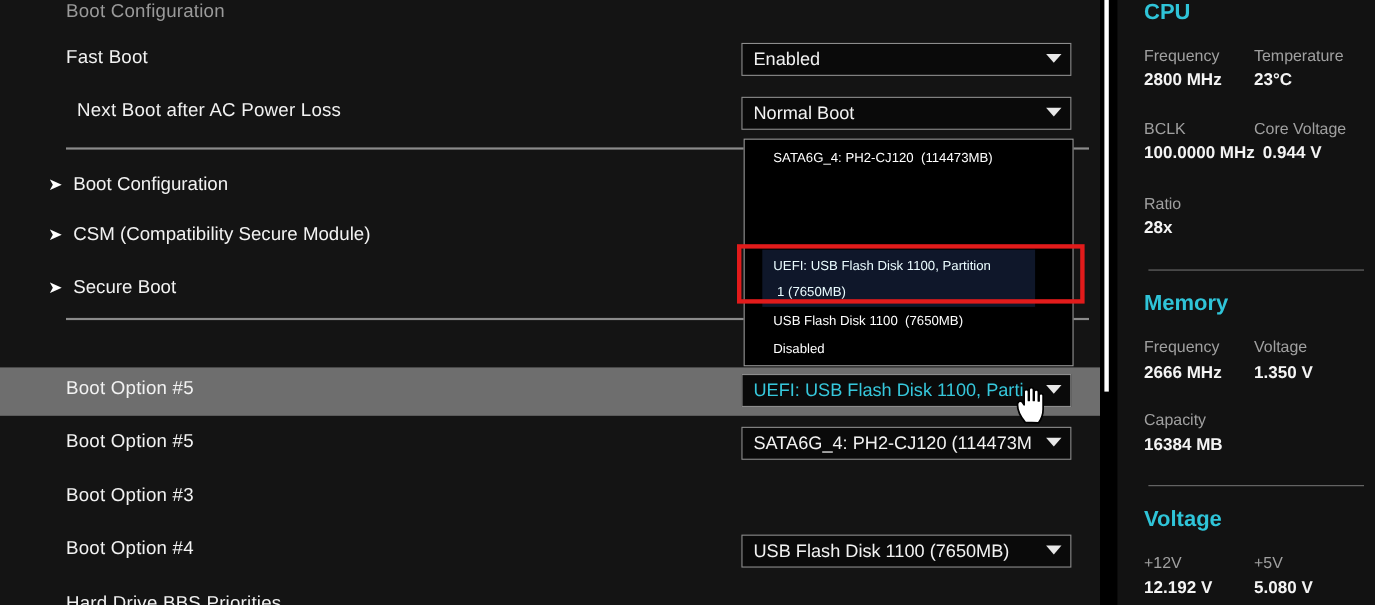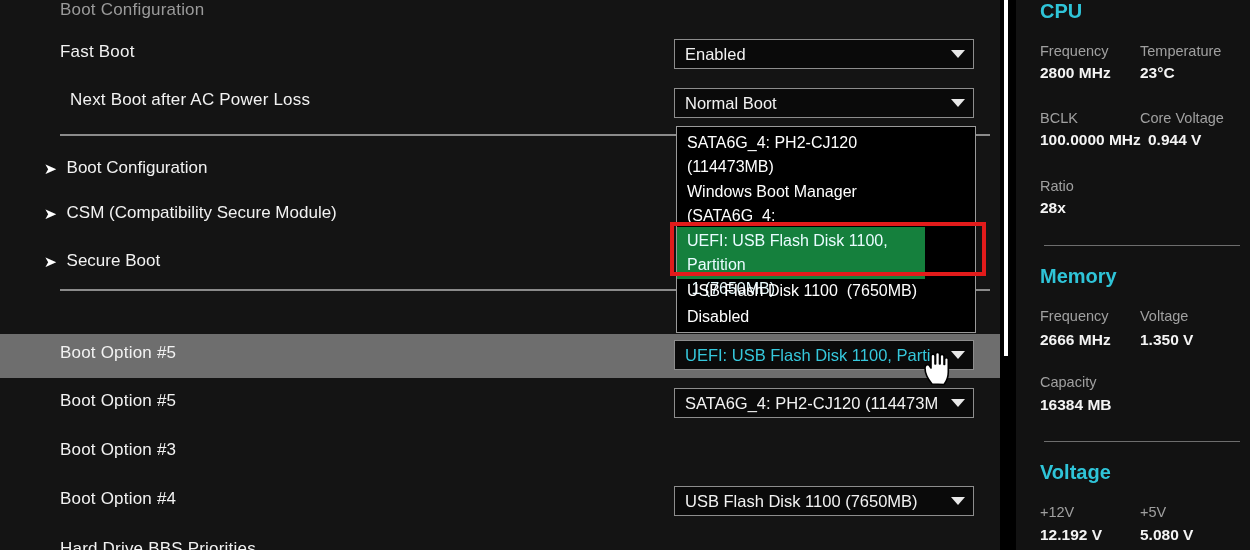--- a/index.html
+++ b/index.html
@@ -115,30 +115,30 @@
     top: 126px;
     width: 300px;
     height: 207px;
     background: #000000;
     border: 1px solid #9a9a9a;
     z-index: 40;
     overflow: hidden;
   }
   .dd-opt {
     position: absolute;
-    left: 0;
+    left: 16px;
     width: 248px;
     color: #ffffff;
-    font-size: 16px;
+    font-size: 12px;
     line-height: 24px;
     padding: 0 4px 0 10px;
     white-space: pre-wrap;
   }
   .dd-opt.hl {
-    background: #15803d;
+    background: #0f172a;
     color: #eafcff;
   }
 
   #red-box {
     position: absolute;
     left: 670px;
     top: 222px;
     width: 316px;
     height: 54px;
     border: 4px solid #e21b1b;
@@ -274,22 +274,20 @@
     </div>
 
 
     <div class="ddbox" style="top:486px;">
       <span class="ddtext">USB Flash Disk 1100  (7650MB)</span>
       <span class="caret"><i class="caret-tri"></i></span>
     </div>
 
     <div id="dd-list">
       <div class="dd-opt" style="top:4px;">SATA6G_4: PH2-CJ120  (114473MB)</div>
-      <div class="dd-opt" style="top:53px;">Windows Boot Manager (SATA6G_4:
-PH2-CJ120)</div>
       <div class="dd-opt hl" style="top:100px; height:52px; padding-top:2px;">UEFI: USB Flash Disk 1100, Partition
  1 (7650MB)</div>
       <div class="dd-opt" style="top:152px;">USB Flash Disk 1100  (7650MB)</div>
       <div class="dd-opt" style="top:178px;">Disabled</div>
     </div>
 
     <div id="red-box"></div>
 
     <svg id="cursor" viewBox="0 0 30 38">
       <path d="M10 36 C5 30 3 24 3 20 C3 17 5 16 7 17 L9 20 L9 8

